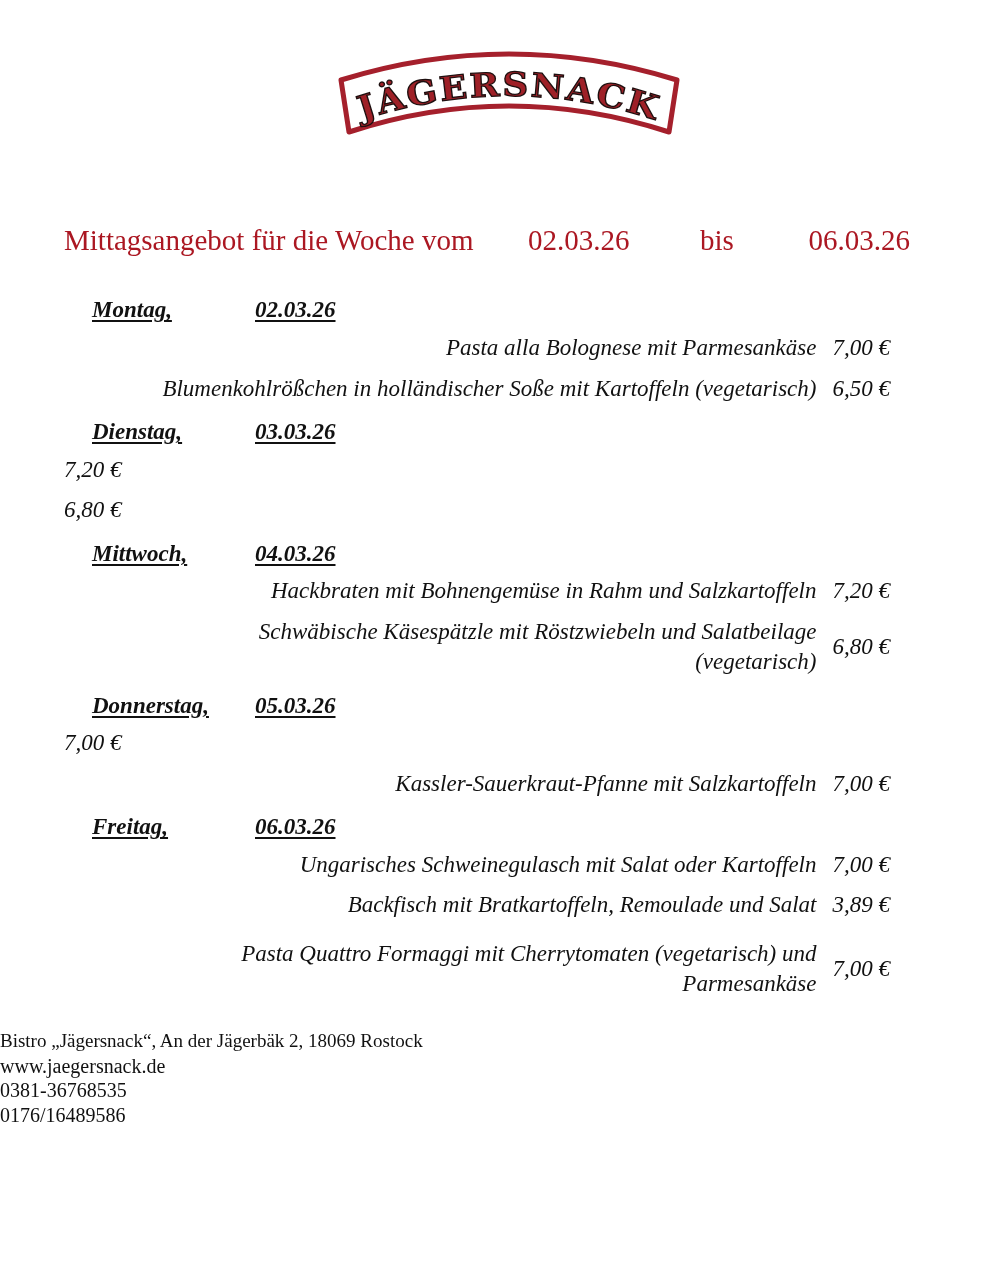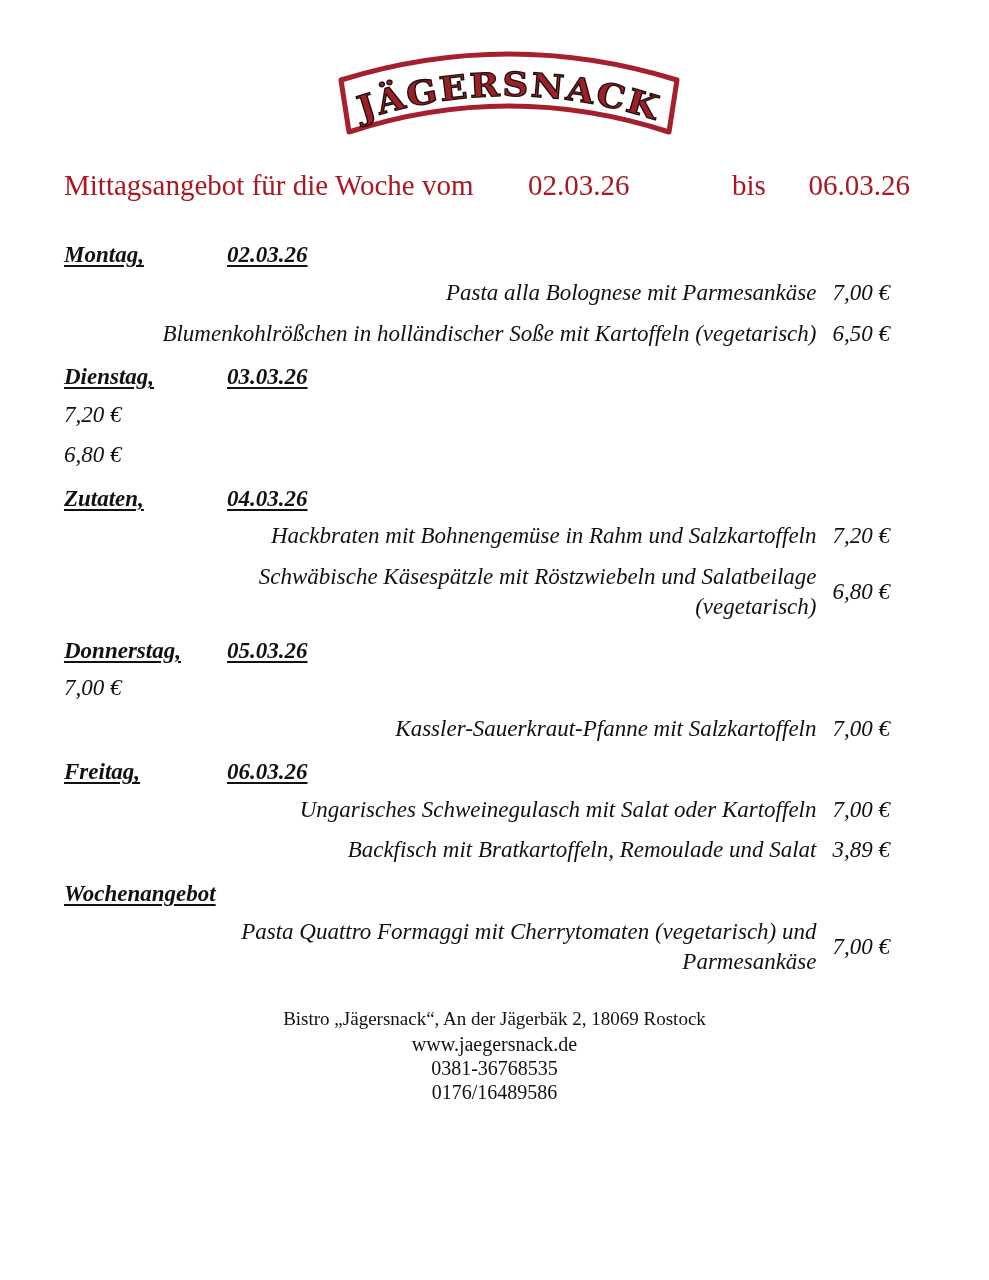--- a/index.html
+++ b/index.html
@@ -15,43 +15,43 @@
   }
 
   
   .logo { width: 352px; height: 92px; margin: 46px 0 0 333px; }
   .logo svg { overflow: visible; display: block; }
 
   
   .title-row {
     position: relative;
     width: 846px;
-    margin: 31px 0 0 64px;
+    margin: 86px 0 0 64px;
     font-size: 29px;
     line-height: 1.15;
     color: #ab1722;
     white-space: nowrap;
   }
   .title-row .t-abs { position: absolute; top: 0; }
   .t-date-from { left: 464px; }
-  .t-bis { left: 668px; }
+  .t-bis { left: 636px; }
   .t-date-to { right: 0; }
 
   
   .menu { width: 846px; margin: 38px 0 0 64px; }
   .section { margin-bottom: 8px; }
   .day-row {
     font-size: 23px;
     line-height: 1.3;
     font-weight: bold;
     font-style: italic;
     margin-bottom: 3px;
     white-space: nowrap;
   }
-  .day-slot { display: inline-block; width: 163px; }
+  .day-slot { display: inline-block; width: 163px; margin-left: 28px; }
   .u-line { text-decoration: underline; text-decoration-thickness: 2px; text-underline-offset: 3px; }
   .item-row {
     display: flex;
     align-items: center;
     padding: 5px 20px 5px 0;
     font-style: italic;
     font-size: 23px;
     line-height: 1.32;
   }
   .item-name { flex: 1 1 auto; padding-right: 16px; white-space: pre-line; text-align: right; }
@@ -62,21 +62,21 @@
     margin-top: 6px;
     text-align: center;
     font-family: "Liberation Sans", sans-serif;
     font-style: italic;
     font-size: 14.5px;
     line-height: 1.25;
     color: #1c1c1c;
   }
 
   
-  .footer { margin-top: 26px; text-align: center; line-height: 1.12; }
+  .footer { margin-top: 26px; text-align: left; line-height: 1.12; }
   .footer-address { font-size: 19px; margin-bottom: 3px; }
   .footer-line { font-size: 20px; margin-bottom: 2px; }
 </style>
 </head>
 <body>
 
 <div class="page">
 
   <div class="logo">
     <svg width="352" height="92" viewBox="0 0 352 92">
@@ -123,21 +123,21 @@
     </div>
 
     <div class="item-row">
       <span class="item-price">6,80 €</span>
     </div>
   </div>
     </div>
 
     <div class="section">
       <div class="day-row">
-        <span class="day-slot"><span class="u-line">Zutaten,</span></span><span class="u-line">04.03.26</span>
+        <span class="day-slot"><span class="u-line">Mittwoch,</span></span><span class="u-line">04.03.26</span>
       </div>
       <div>
     <div class="item-row">
       <span class="item-name">Hackbraten mit Bohnengemüse in Rahm und Salzkartoffeln</span>
       <span class="item-price">7,20 €</span>
     </div>
 
     <div class="item-row">
       <span class="item-name">Schwäbische Käsespätzle mit Röstzwiebeln und Salatbeilage
 (vegetarisch)</span>
@@ -173,23 +173,20 @@
     </div>
 
     <div class="item-row">
       <span class="item-name">Backfisch mit Bratkartoffeln, Remoulade und Salat</span>
       <span class="item-price">3,89 €</span>
     </div>
   </div>
     </div>
 
     <div class="section">
-      <div class="day-row">
-        <span class="day-slot"><span class="u-line">Wochenangebot</span></span>
-      </div>
       <div>
     <div class="item-row">
       <span class="item-name">Pasta Quattro Formaggi mit Cherrytomaten (vegetarisch) und
 Parmesankäse</span>
       <span class="item-price">7,00 €</span>
     </div>
   </div>
     </div>
   </div>
 

